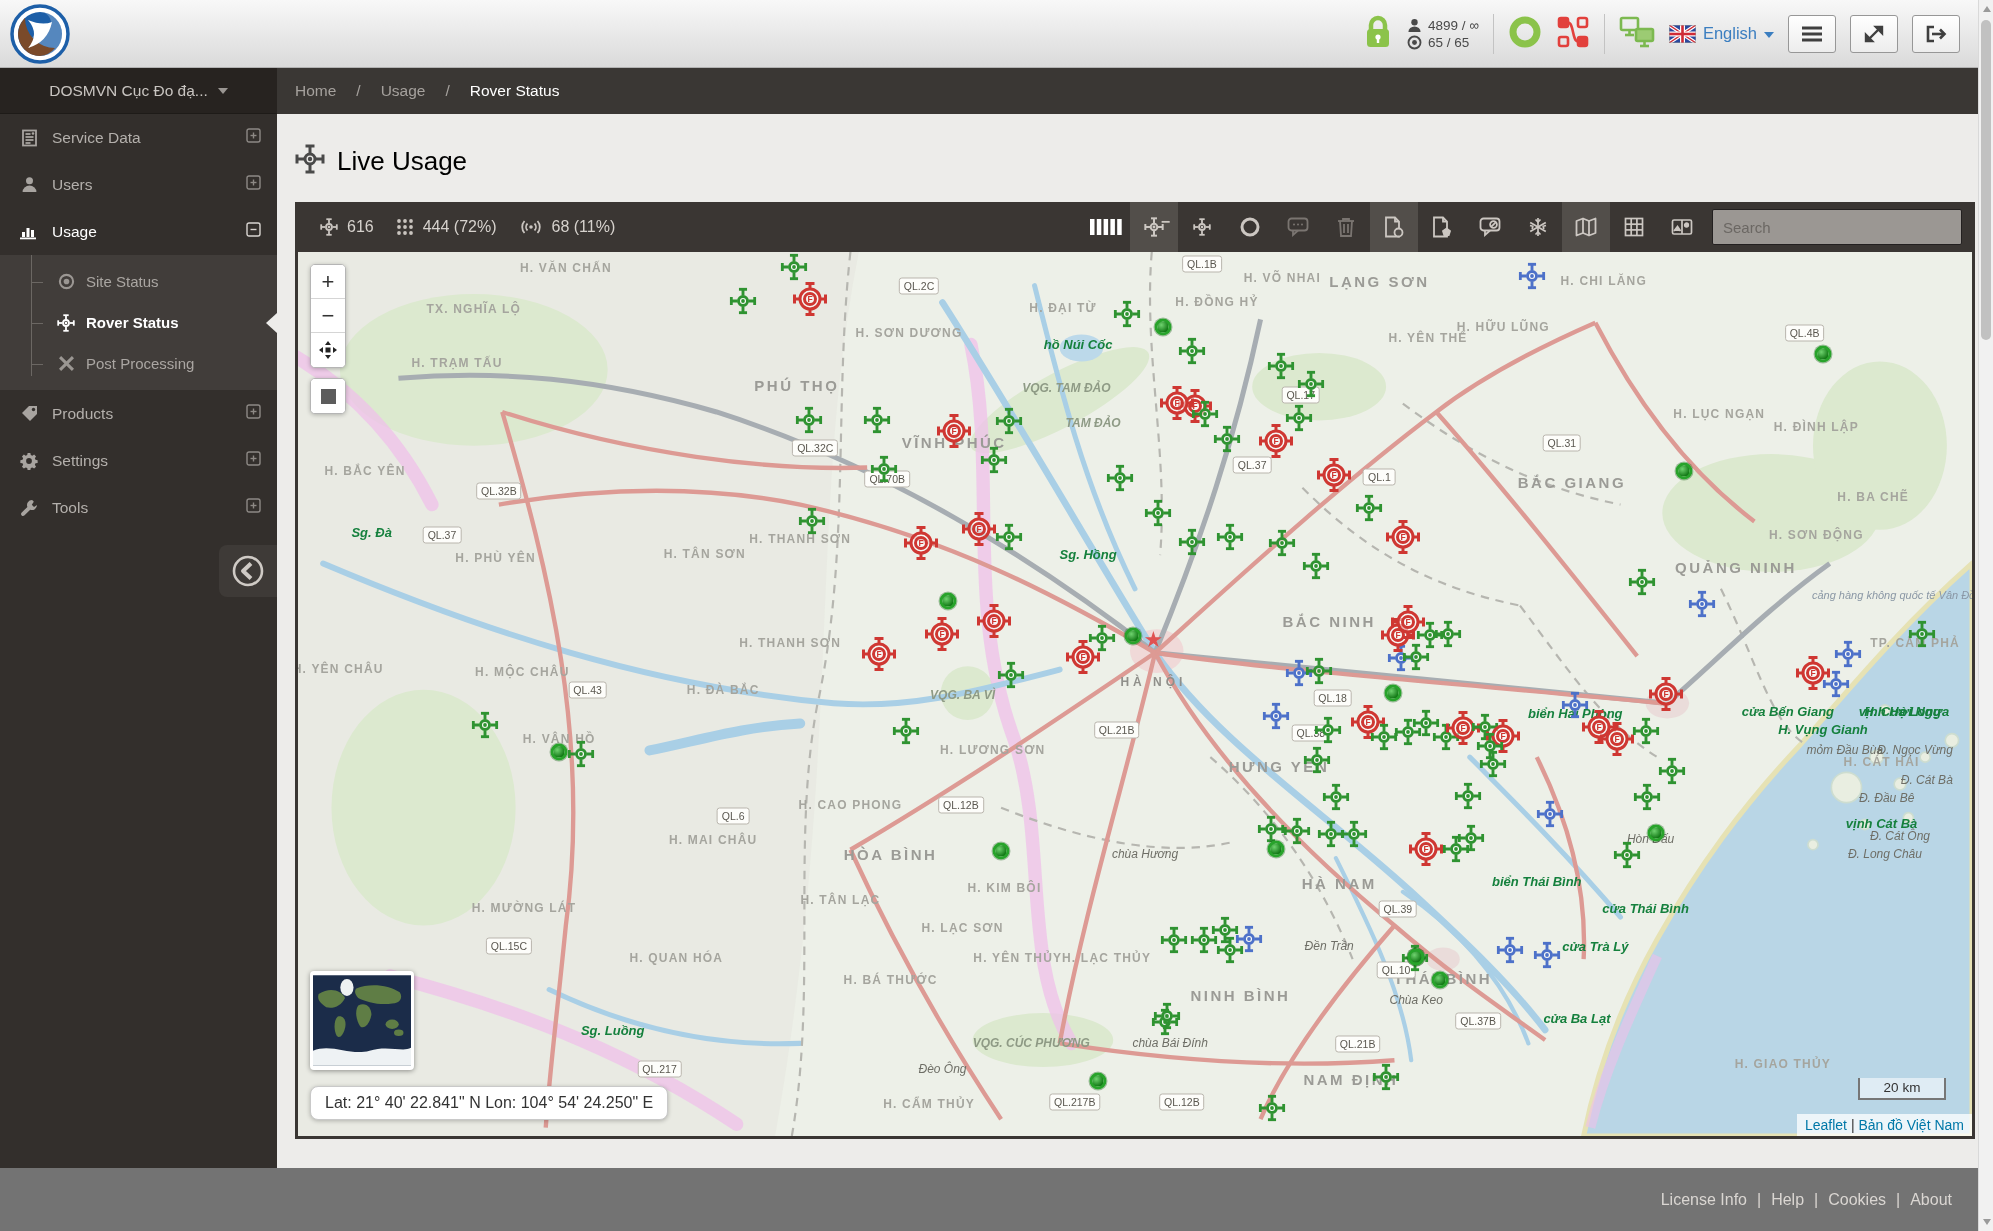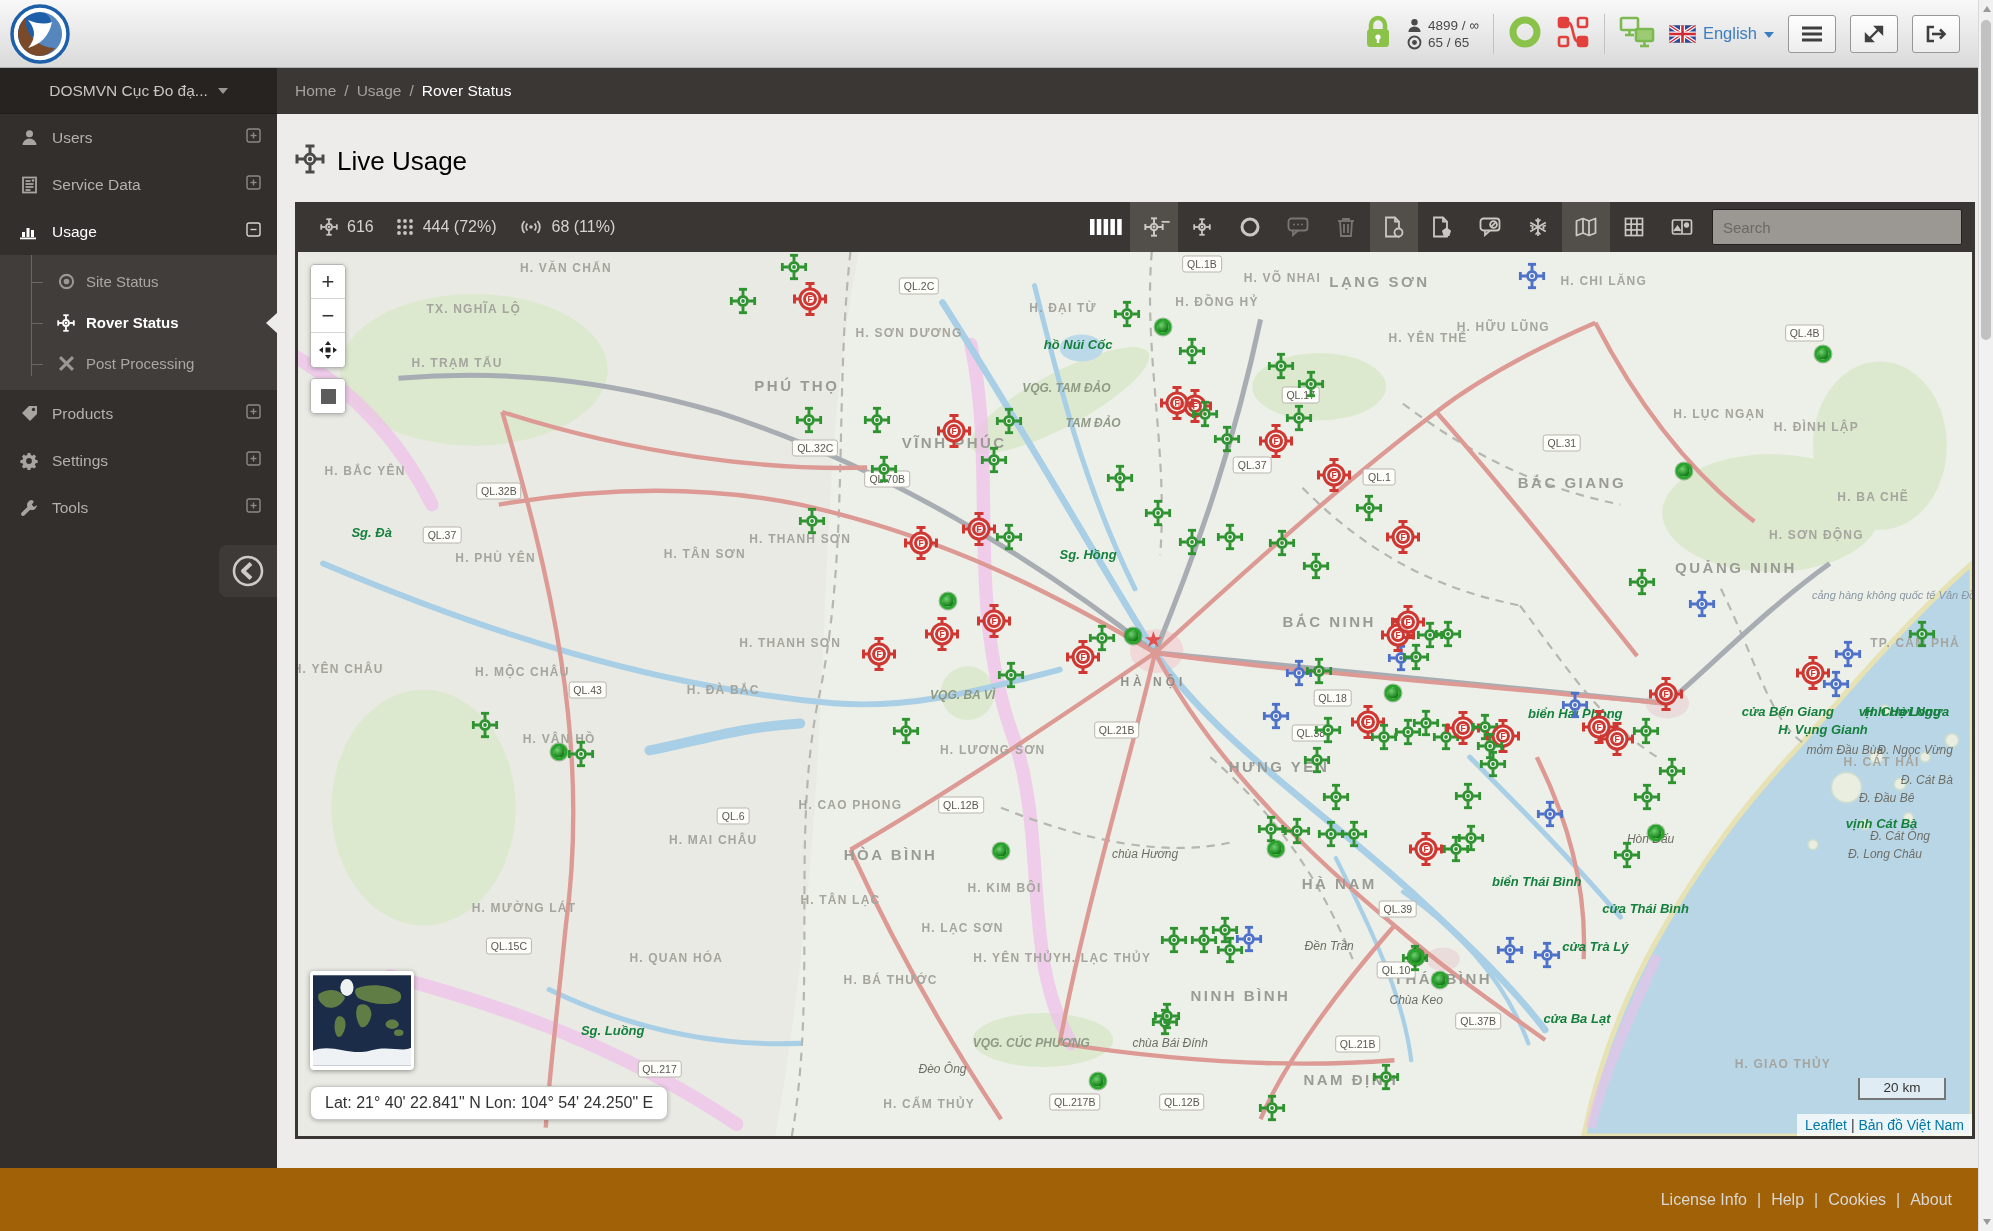--- a/index.html
+++ b/index.html
@@ -38,21 +38,21 @@
   .sub-item .s-ic{width:20px;display:flex;justify-content:center;margin-right:10px;color:#9b9793;}
   .sub-item.active{color:#ffffff;font-weight:bold;}
   .sub-item.active .s-ic{color:#ffffff;}
   .sub-pointer{position:absolute;right:0;top:50%;transform:translateY(-50%);width:0;height:0;
     border-top:10px solid transparent;border-bottom:10px solid transparent;border-right:11px solid #edecea;}
   #collapse-wrap{display:flex;justify-content:flex-end;padding:14px 0 0 0;}
   #collapse-btn{width:58px;height:52px;background:#3e3a37;border-radius:8px 0 0 8px;display:flex;align-items:center;justify-content:center;cursor:pointer;}
 
   
   #crumbbar{position:absolute;left:277px;top:68px;width:1701px;height:46px;background:#3a3734;z-index:10;
-    display:flex;align-items:center;padding-left:18px;font-size:15.5px;color:#a5a19d;gap:8px;}
+    display:flex;align-items:center;padding-left:18px;font-size:15.5px;color:#a5a19d;gap:20px;}
   #crumbbar .cur{color:#ffffff;}
   #crumbbar a{color:#a5a19d;text-decoration:none;cursor:pointer;}
 
   
   #main{position:absolute;left:277px;top:114px;width:1701px;bottom:63px;background:#edecea;}
   #page-title{display:flex;align-items:center;gap:12px;margin:30px 0 24px 18px;color:#4f4f4f;}
   #page-title h1{font-size:26px;font-weight:300;margin:0;color:#000000;}
   #map-panel{margin-left:18px;width:1680px;border:3px solid #3a3633;border-top:none;background:#3a3633;}
   #map-toolbar{height:50px;background:#3a3633;display:flex;align-items:center;color:#d6d2cd;}
   .stat{display:flex;align-items:center;gap:9px;margin-left:22px;font-size:16px;color:#d6d2cd;}
@@ -94,21 +94,21 @@
   #minimap{position:absolute;left:12px;bottom:66px;width:104px;height:99px;background:#fff;border:3px solid #fff;
     border-radius:4px;box-shadow:0 1px 5px rgba(0,0,0,.4);z-index:8;cursor:pointer;}
   #coordbox{position:absolute;left:12px;bottom:16px;background:#fff;border:1px solid #c9c9c9;border-radius:8px;
     padding:7px 14px;font-size:16px;color:#333;box-shadow:0 1px 4px rgba(0,0,0,.25);z-index:8;}
   #scalebar{position:absolute;right:26px;bottom:36px;width:88px;height:22px;background:rgba(255,255,255,.55);
     border:2px solid #767676;border-top:none;font-size:13.5px;color:#333;text-align:center;line-height:19px;z-index:8;}
   #attrib{position:absolute;right:0;bottom:0;background:rgba(255,255,255,.75);padding:3px 8px;font-size:14px;color:#333;z-index:8;}
   #attrib a{color:#0078A8;text-decoration:none;cursor:pointer;}
 
   
-  #footer{position:absolute;left:0;bottom:0;width:1978px;height:63px;background:#a16207;z-index:25;
+  #footer{position:absolute;left:0;bottom:0;width:1978px;height:63px;background:#737373;z-index:25;
     display:flex;align-items:center;justify-content:flex-end;padding-right:26px;color:#dad6d2;font-size:16px;gap:10px;}
   #footer a{color:#dad6d2;text-decoration:none;cursor:pointer;}
 
   
   #scrollbar{position:absolute;right:0;top:0;width:15px;height:1231px;background:#f1f1f1;border-left:1px solid #d9d9d9;z-index:40;}
   #scroll-thumb{position:absolute;left:2px;right:2px;top:20px;height:320px;background:#c1c1c1;border-radius:6px;}
   .scroll-arrow{position:absolute;left:4px;width:0;height:0;border-left:4px solid transparent;border-right:4px solid transparent;}
   .scroll-arrow.up{top:6px;border-bottom:6px solid #9a9a9a;}
   .scroll-arrow.down{bottom:6px;border-top:6px solid #9a9a9a;}
 </style>
@@ -215,44 +215,44 @@
   </div>
 
   <div id="sidebar">
     <div id="org-bar">
       <span>DOSMVN Cục Đo đạ...</span>
       <span class="caret"></span>
     </div>
     <div id="sidebar-menu">
         <div class="side-item">
           <span class="s-ic">
-            <svg width="17" height="17" viewBox="0 0 16 16" fill="currentColor">
-              <circle cx="8" cy="4.5" r="3.3"></circle>
-              <path d="M1.5,15 a6.5,6 0 0 1 13,0 Z"></path>
-            </svg>
-          </span>
-    <span>Users</span>
-    <span class="expander"><svg width="15" height="15" viewBox="0 0 15 15" fill="none" stroke="currentColor" stroke-width="1.4">
-              <rect x="1" y="1" width="13" height="13" rx="2"></rect>
-              <line x1="7.5" y1="4.5" x2="7.5" y2="10.5"></line>
-              <line x1="4.5" y1="7.5" x2="10.5" y2="7.5"></line>
-            </svg></span>
-        </div>
-        <div class="side-item">
-          <span class="s-ic">
             <svg width="17" height="18" viewBox="0 0 16 18" fill="none" stroke="currentColor" stroke-width="1.8">
               <rect x="1.5" y="1.5" width="13" height="15"></rect>
               <line x1="4" y1="5" x2="9" y2="5"></line>
               <line x1="4" y1="8" x2="12" y2="8"></line>
               <line x1="4" y1="11" x2="12" y2="11"></line>
               <line x1="4" y1="14" x2="9" y2="14"></line>
               <circle cx="11.5" cy="4.5" r="1.3" fill="currentColor" stroke="none"></circle>
             </svg>
           </span>
     <span>Service Data</span>
+    <span class="expander"><svg width="15" height="15" viewBox="0 0 15 15" fill="none" stroke="currentColor" stroke-width="1.4">
+              <rect x="1" y="1" width="13" height="13" rx="2"></rect>
+              <line x1="7.5" y1="4.5" x2="7.5" y2="10.5"></line>
+              <line x1="4.5" y1="7.5" x2="10.5" y2="7.5"></line>
+            </svg></span>
+        </div>
+        <div class="side-item">
+          <span class="s-ic">
+            <svg width="17" height="17" viewBox="0 0 16 16" fill="currentColor">
+              <circle cx="8" cy="4.5" r="3.3"></circle>
+              <path d="M1.5,15 a6.5,6 0 0 1 13,0 Z"></path>
+            </svg>
+          </span>
+    <span>Users</span>
     <span class="expander"><svg width="15" height="15" viewBox="0 0 15 15" fill="none" stroke="currentColor" stroke-width="1.4">
               <rect x="1" y="1" width="13" height="13" rx="2"></rect>
               <line x1="7.5" y1="4.5" x2="7.5" y2="10.5"></line>
               <line x1="4.5" y1="7.5" x2="10.5" y2="7.5"></line>
             </svg></span>
         </div>
         <div class="side-item active">
           <span class="s-ic">
             <svg width="18" height="16" viewBox="0 0 18 16" fill="currentColor">
               <rect x="2" y="8" width="3" height="5"></rect>

